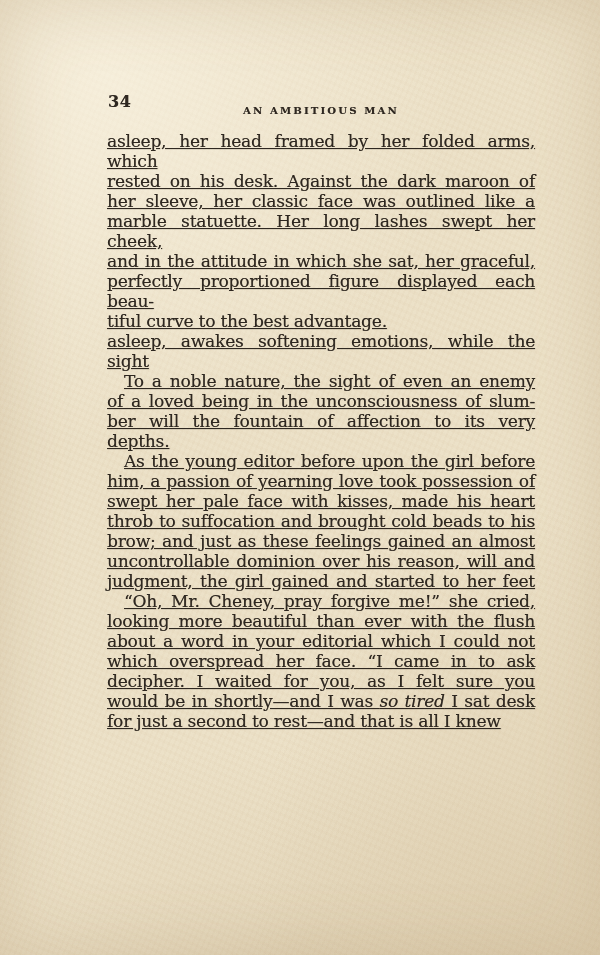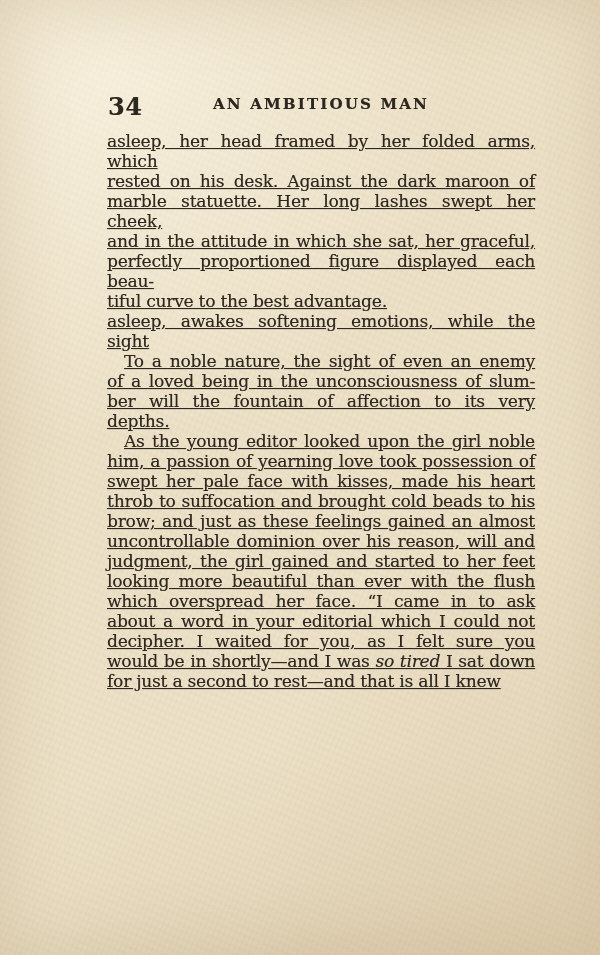--- a/index.html
+++ b/index.html
@@ -26,32 +26,32 @@
     position: absolute;
     left: 107px;
     top: 92px;
     width: 428px;
     height: 22px;
   }
   .page-num {
     position: absolute;
     left: 1px;
     top: 0;
-    font-size: 24px;
+    font-size: 16px;
     font-weight: bold;
     letter-spacing: 0.5px;
     text-shadow: 0.2px 0.2px 0.4px rgba(46, 39, 32, 0.55);
   }
   .running-title {
     position: absolute;
     left: 0;
     right: 0;
-    top: 3px;
+    top: 13px;
     text-align: center;
-    font-size: 15px;
+    font-size: 10px;
     font-weight: bold;
     letter-spacing: 2.2px;
     text-shadow: 0.2px 0.2px 0.4px rgba(46, 39, 32, 0.55);
   }
 
   .body-text {
     position: absolute;
     left: 107px;
     top: 131px;
     width: 428px;
@@ -80,36 +80,38 @@
 <body>
 
 <div class="scan">
   <div class="header">
     <span class="page-num">34</span>
     <span class="running-title">AN AMBITIOUS MAN</span>
   </div>
   <main class="body-text">
       <div class="line"><span>asleep, her head framed by her folded arms, which</span></div>
       <div class="line"><span>rested on his desk.  Against the dark maroon of</span></div>
+      <div class="line"><span>her sleeve, her classic face was outlined like a</span></div>
       <div class="line"><span>marble statuette.  Her long lashes swept her cheek,</span></div>
       <div class="line"><span>and in the attitude in which she sat, her graceful,</span></div>
       <div class="line"><span>perfectly proportioned figure displayed each beau-</span></div>
       <div class="line lastline"><span>tiful curve to the best advantage.</span></div>
       <div class="line"><span>asleep, awakes softening emotions, while the sight</span></div>
       <div class="line indent"><span>To a noble nature, the sight of even an enemy</span></div>
       <div class="line"><span>of a loved being in the unconsciousness of slum-</span></div>
       <div class="line"><span>ber will the fountain of affection to its very</span></div>
       <div class="line lastline"><span>depths.</span></div>
-      <div class="line indent"><span>As the young editor looked upon the girl noble</span></div>
+      <div class="line indent"><span>As the young editor before upon the girl before</span></div>
       <div class="line"><span>him, a passion of yearning love took possession of</span></div>
       <div class="line"><span>swept her pale face with kisses, made his heart</span></div>
       <div class="line"><span>throb to suffocation and brought cold beads to his</span></div>
       <div class="line"><span>brow; and just as these feelings gained an almost</span></div>
       <div class="line"><span>uncontrollable dominion over his reason, will and</span></div>
       <div class="line"><span>judgment, the girl gained and started to her feet</span></div>
+      <div class="line indent"><span>“Oh, Mr. Cheney, pray forgive me!” she cried,</span></div>
       <div class="line"><span>looking more beautiful than ever with the flush</span></div>
+      <div class="line"><span>about a word in your editorial which I could not</span></div>
       <div class="line"><span>which overspread her face.  “I came in to ask</span></div>
-      <div class="line"><span>about a word in your editorial which I could not</span></div>
       <div class="line"><span>decipher.  I waited for you, as I felt sure you</span></div>
-      <div class="line"><span>would be in shortly—and I was </span><span class="ital">so tired</span><span> I sat down</span></div>
+      <div class="line"><span>would be in shortly—and I was </span><span class="ital">so tired</span><span> I sat desk</span></div>
       <div class="line lastline"><span>for just a second to rest—and that is all I knew</span></div>
     </main>
 </div>
 
 </body></html>

